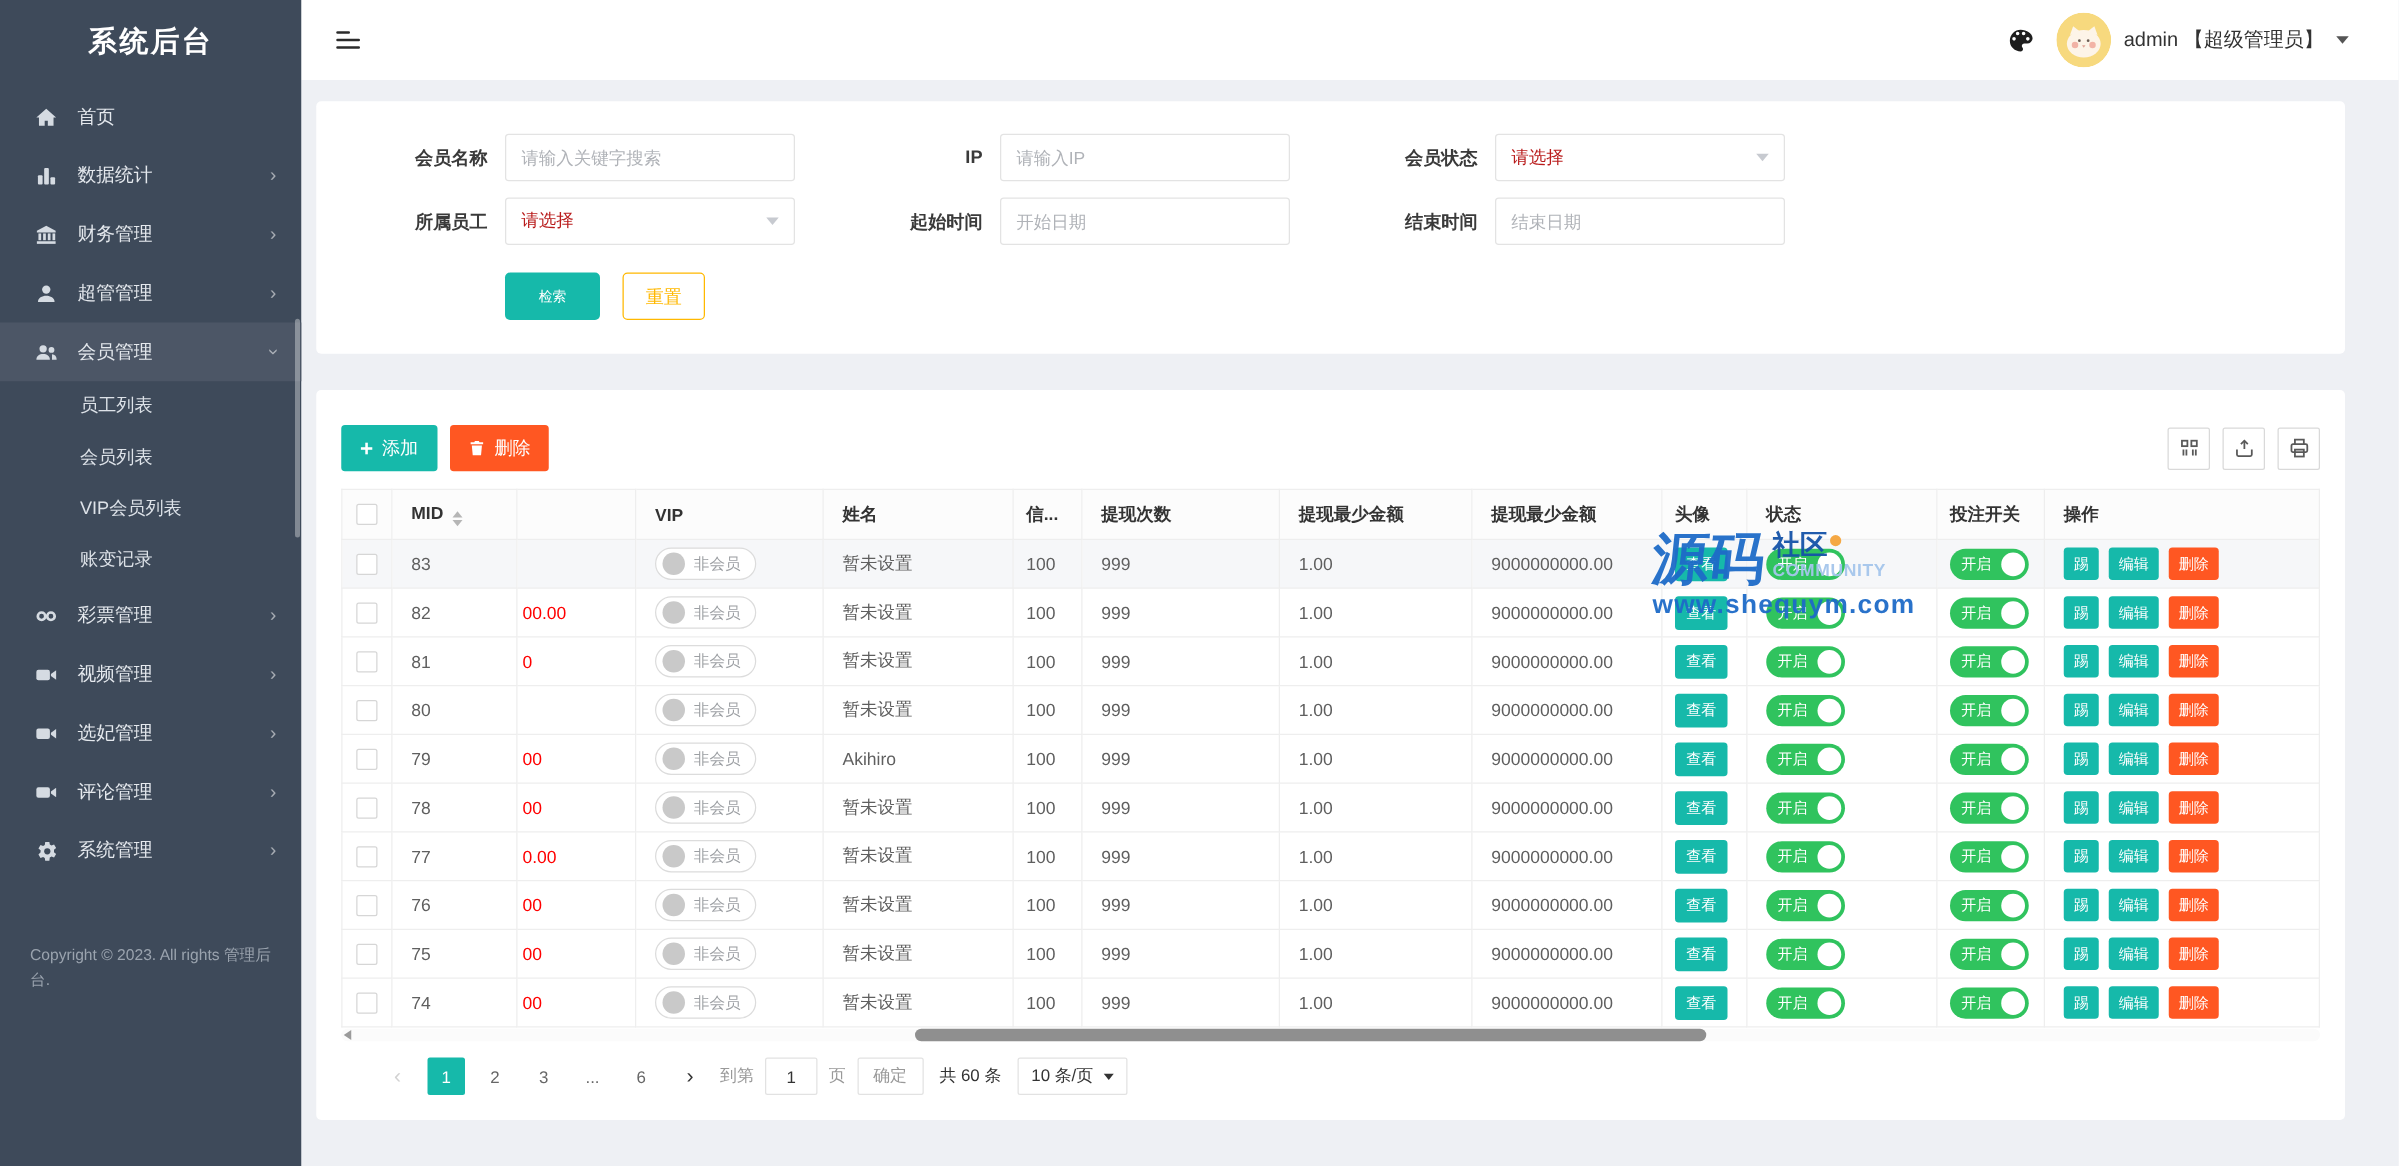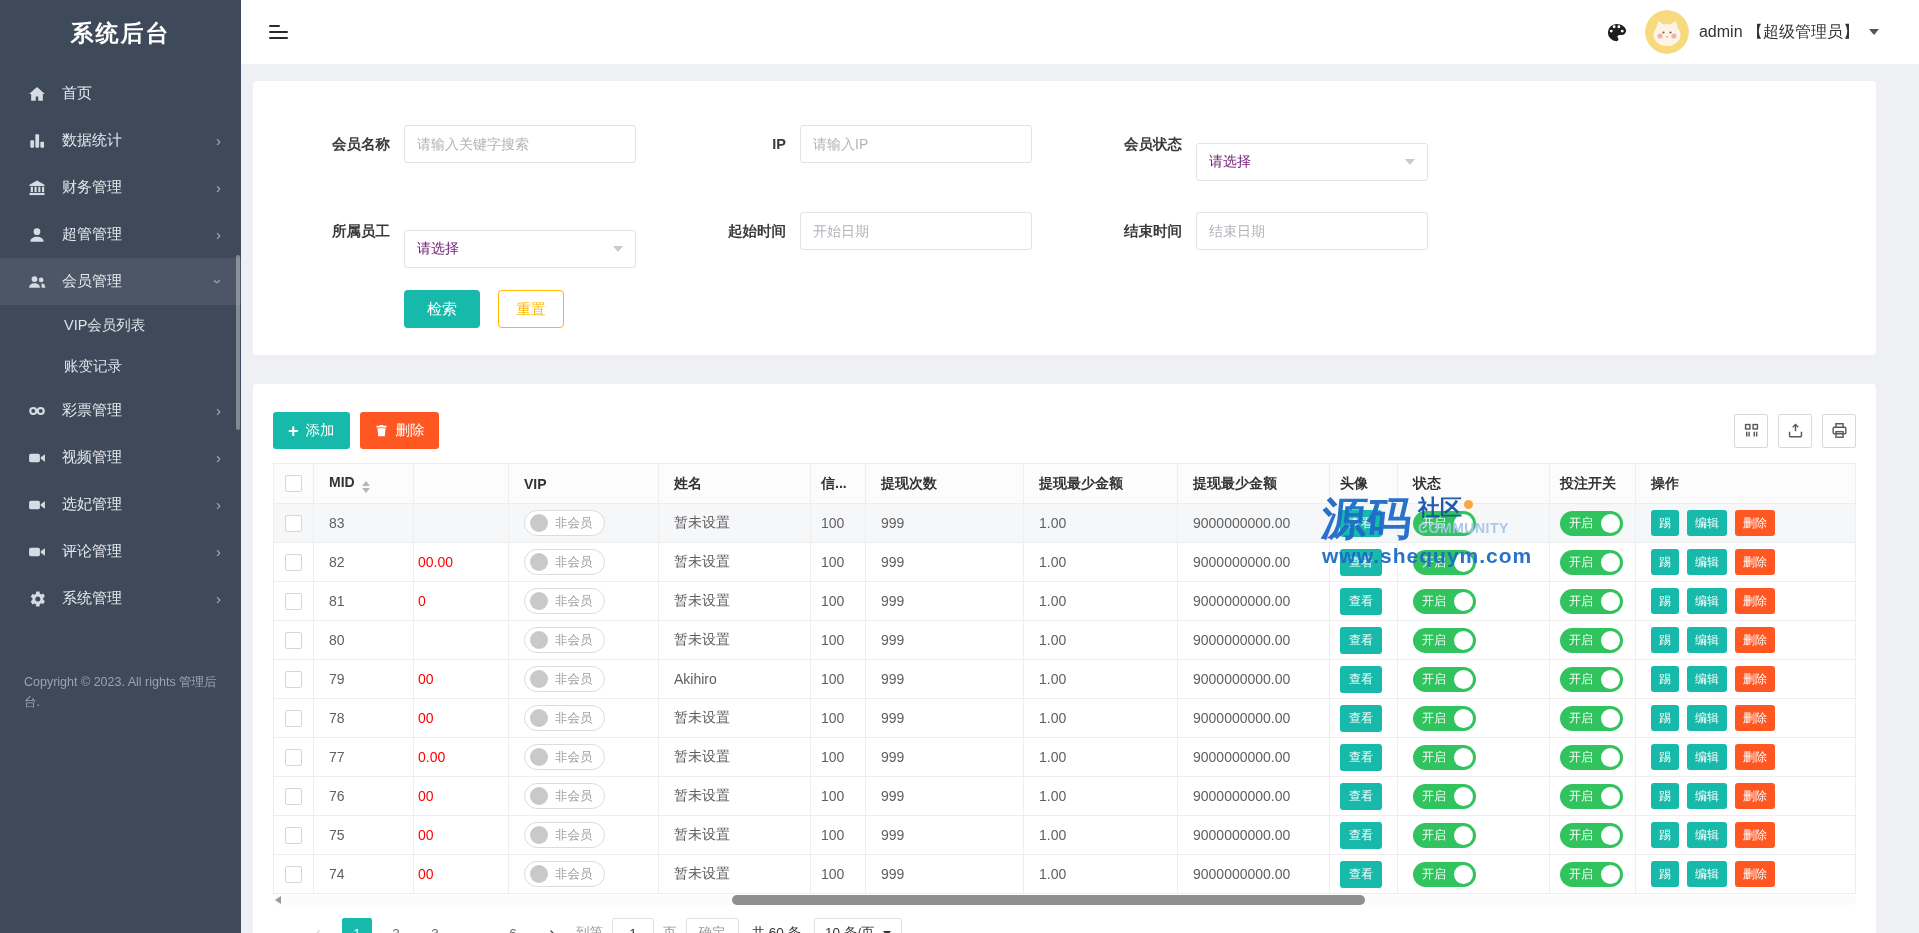--- a/index.html
+++ b/index.html
@@ -41,25 +41,25 @@
   .content { padding:17px 43px 0 12px; flex:1; }
   .card { background:#fff; border-radius:4px; }
   
   .filter-card { padding:26px 12px 27px 42px; margin-bottom:29px; }
   .filter-grid { display:grid; grid-template-columns:repeat(3,auto); justify-content:start; column-gap:55px; row-gap:13px; }
   .field { display:flex; align-items:center; }
   .field-label { width:95px; text-align:right; margin-right:14px; font-size:14.5px; color:#3a3a3a; font-weight:bold; }
   .f-box { width:232px; height:38px; border:1px solid #e3e3e3; border-radius:3px; background:#fff; }
   input.f-box { padding:0 12px; font-size:14px; color:#333; outline:none; font-family:inherit; }
   input.f-box::placeholder { color:#b0b3b8; }
-  .f-select { display:flex; align-items:center; justify-content:space-between; padding:0 12px; color:#701a75; cursor:pointer;margin-top:36px; }
+  .f-select { display:flex; align-items:center; justify-content:space-between; padding:0 12px; color:#b91c1c; cursor:pointer; }
   .sel-caret { width:0; height:0; border-left:5px solid transparent; border-right:5px solid transparent; border-top:6px solid #c7cad0; }
   .filter-actions { margin-top:22px; margin-left:109px; display:flex; gap:18px; }
   .btn { border:none; cursor:pointer; font-family:inherit; }
-  .btn-search { width:76px; height:38px; background:#16b9aa; color:#fff; font-size:15px; border-radius:4px; }
+  .btn-search { width:76px; height:38px; background:#16b9aa; color:#fff; font-size:11px; border-radius:4px; }
   .btn-reset { width:66px; height:38px; background:#fff; color:#ffb800; border:1px solid #ffb800; font-size:14.5px; border-radius:4px; }
   
   .table-card { padding:28px 20px 20px; position:relative; }
   .tc-toolbar { display:flex; align-items:center; margin-bottom:14px; }
   .btn-add { height:37px; padding:0 15px; background:#16b9aa; color:#fff; font-size:14.5px; border-radius:3px; display:inline-flex; align-items:center; gap:7px; }
   .btn-add .plus { font-size:18px; font-weight:bold; line-height:1; }
   .btn-delete { height:37px; padding:0 14px; background:#ff5722; color:#fff; font-size:14.5px; border-radius:3px; display:inline-flex; align-items:center; gap:7px; margin-left:10px; }
   .btn-delete svg { width:15px; height:15px; }
   .tc-icons { margin-left:auto; display:flex; gap:10px; }
   .icon-btn { width:34px; height:34px; border:1px solid #d9d9d9; border-radius:2px; background:#fff; color:#595959; display:inline-flex; align-items:center; justify-content:center; cursor:pointer; }
@@ -176,20 +176,22 @@
           <svg viewBox="0 0 24 24" fill="currentColor">
             <circle cx="9" cy="8.5" r="3.5"></circle>
             <path d="M2.5 19c0-3.6 2.9-5.5 6.5-5.5s6.5 1.9 6.5 5.5z"></path>
             <circle cx="17" cy="9.5" r="2.8"></circle>
             <path d="M17.5 13.6c2.8.3 4.5 2 4.5 5.4h-4.5z"></path>
           </svg>
         </span>
         <span class="mi-label">会员管理</span>
         <span class="mi-arrow down">›</span>
       </div>
+      <div class="submenu-item">员工列表</div>
+      <div class="submenu-item">会员列表</div>
       <div class="submenu-item">VIP会员列表</div>
       <div class="submenu-item">账变记录</div>
       <div class="menu-item">
         <span class="mi-icon">
           <svg viewBox="0 0 24 24" fill="none" stroke="currentColor" stroke-width="2.6">
             <circle cx="7.5" cy="12" r="3.6"></circle>
             <circle cx="16.5" cy="12" r="3.6"></circle>
           </svg>
         </span>
         <span class="mi-label">彩票管理</span>

